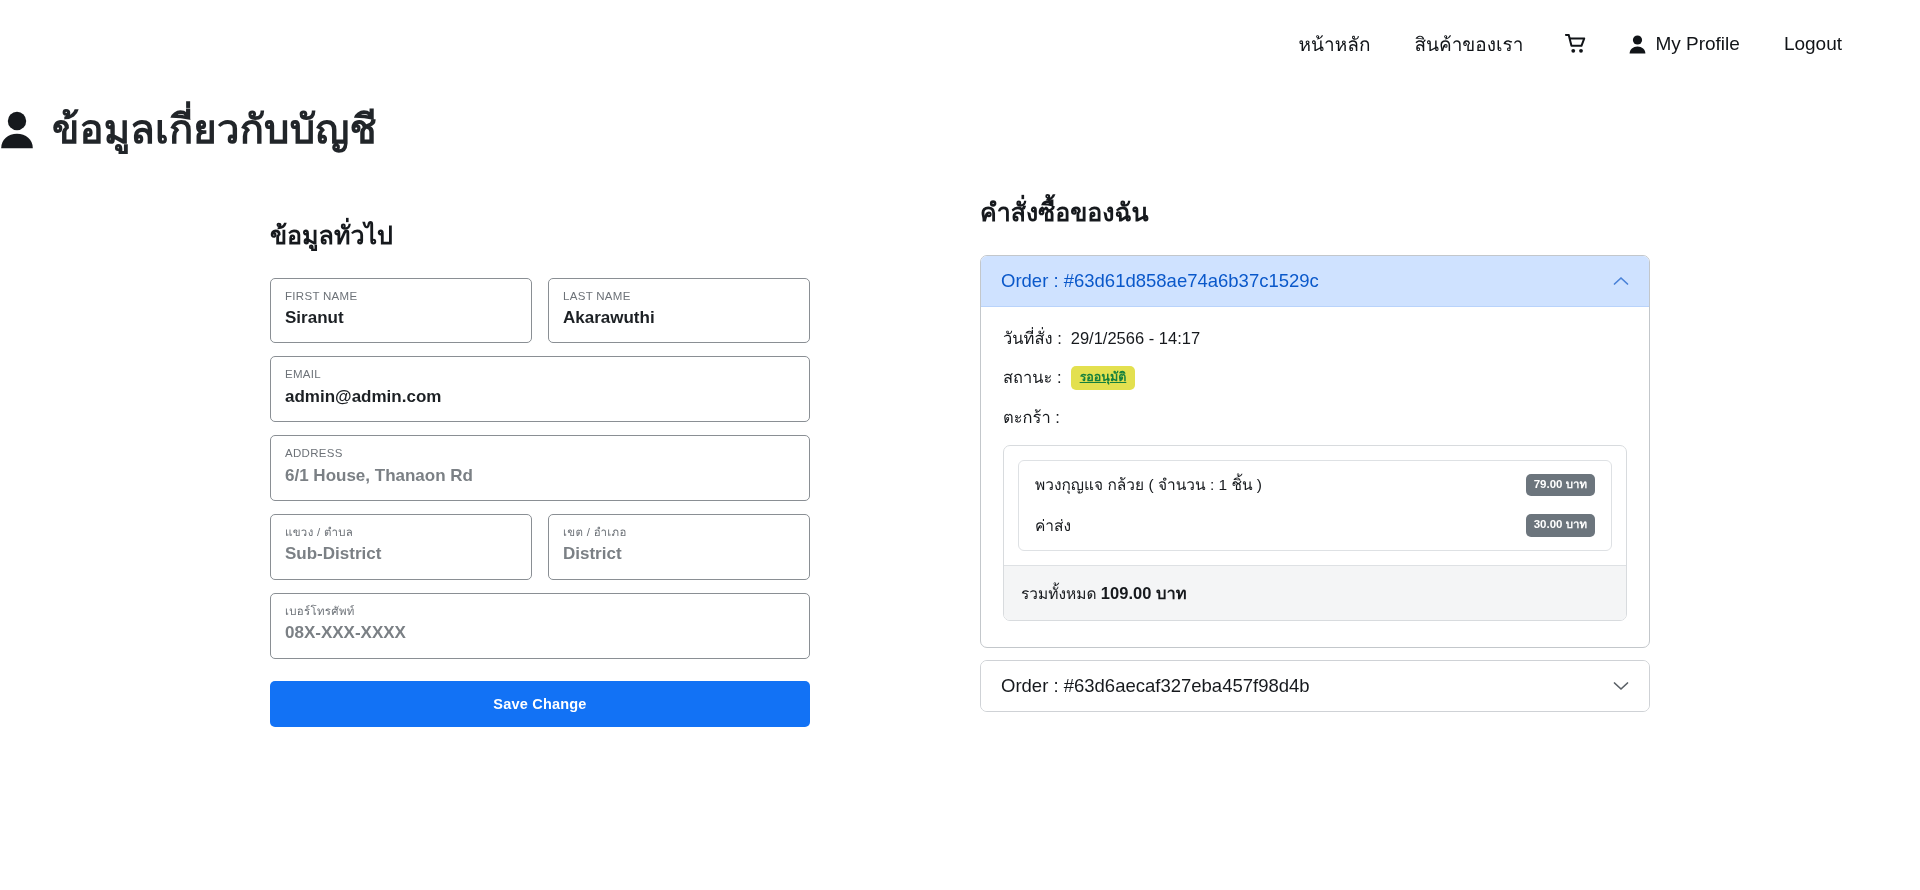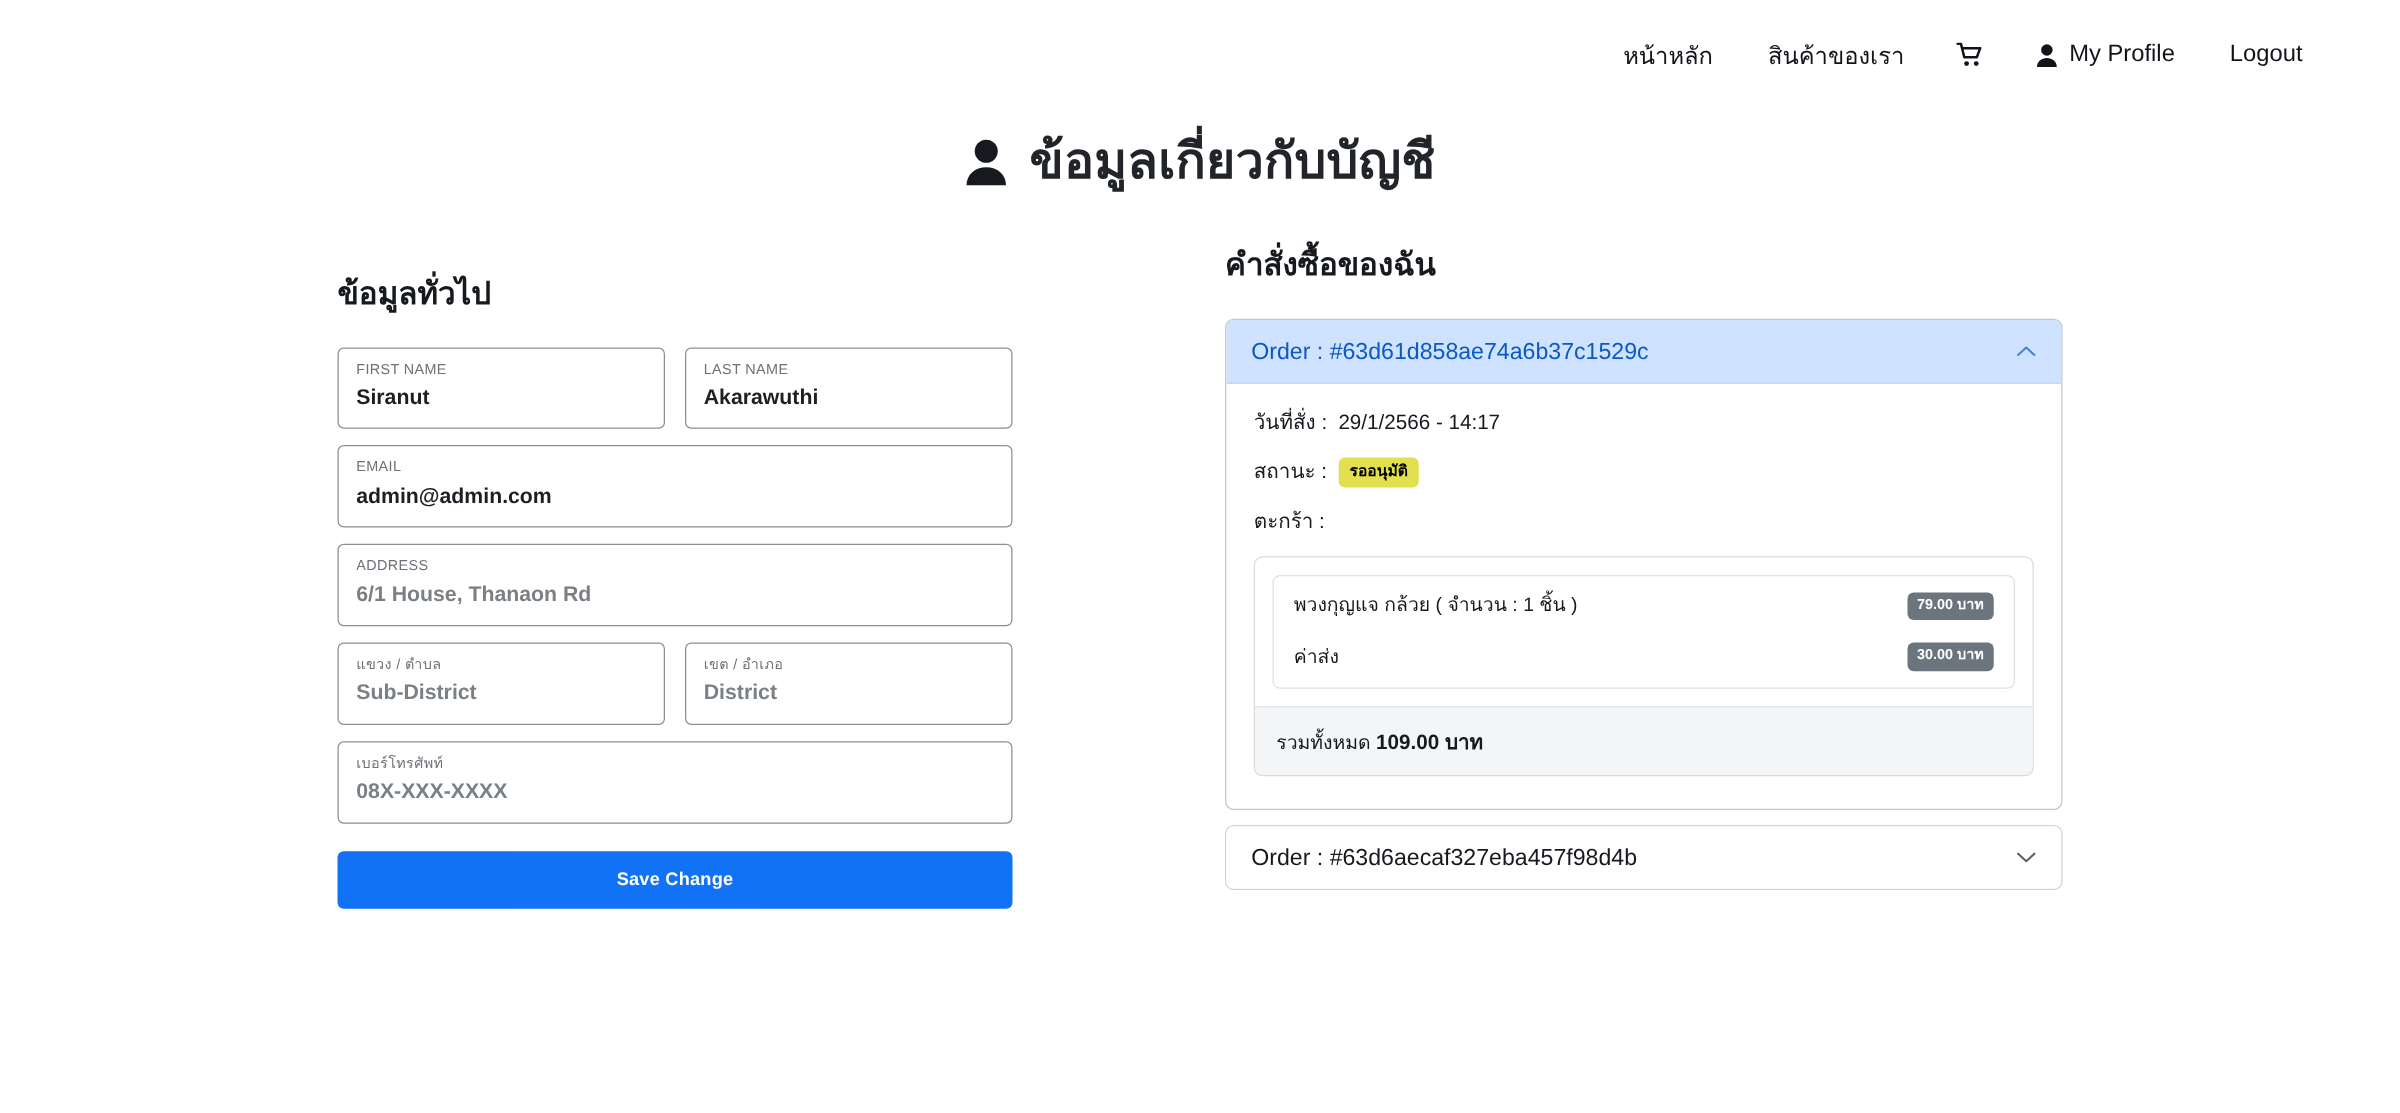--- a/index.html
+++ b/index.html
@@ -43,21 +43,20 @@
 
   
   .page-title {
     text-align: center;
     margin: 16px 0 0 0;
     font-size: 40px;
     font-weight: 700;
     letter-spacing: .2px;
     display: flex;
     align-items: center;
-    justify-content: center;
     gap: 18px;
     line-height: 1.25;
   }
   .title-icon { display: inline-flex; align-items: center; margin-top: 2px; }
 
   
   .container {
     display: flex;
     padding: 42px 0 0 0;
     gap: 0;
@@ -155,26 +154,27 @@
     color: #16191d;
     margin-bottom: 16px;
     display: flex;
     align-items: center;
     gap: 9px;
     line-height: 1.4;
   }
   .status-badge {
     display: inline-block;
     background: #e3e04f;
-    color: #000000;
+    color: #15803d;
     font-size: 12.5px;
     font-weight: 600;
     border-radius: 5px;
     padding: 4px 9px 5px 9px;
     line-height: 1.2;
+    text-decoration: underline;
   }
 
   .cart-card {
     border: 1px solid #d8dbde;
     border-radius: 7px;
     overflow: hidden;
     margin-top: 4px;
   }
   .cart-inner {
     border: 1px solid #dee1e4;

